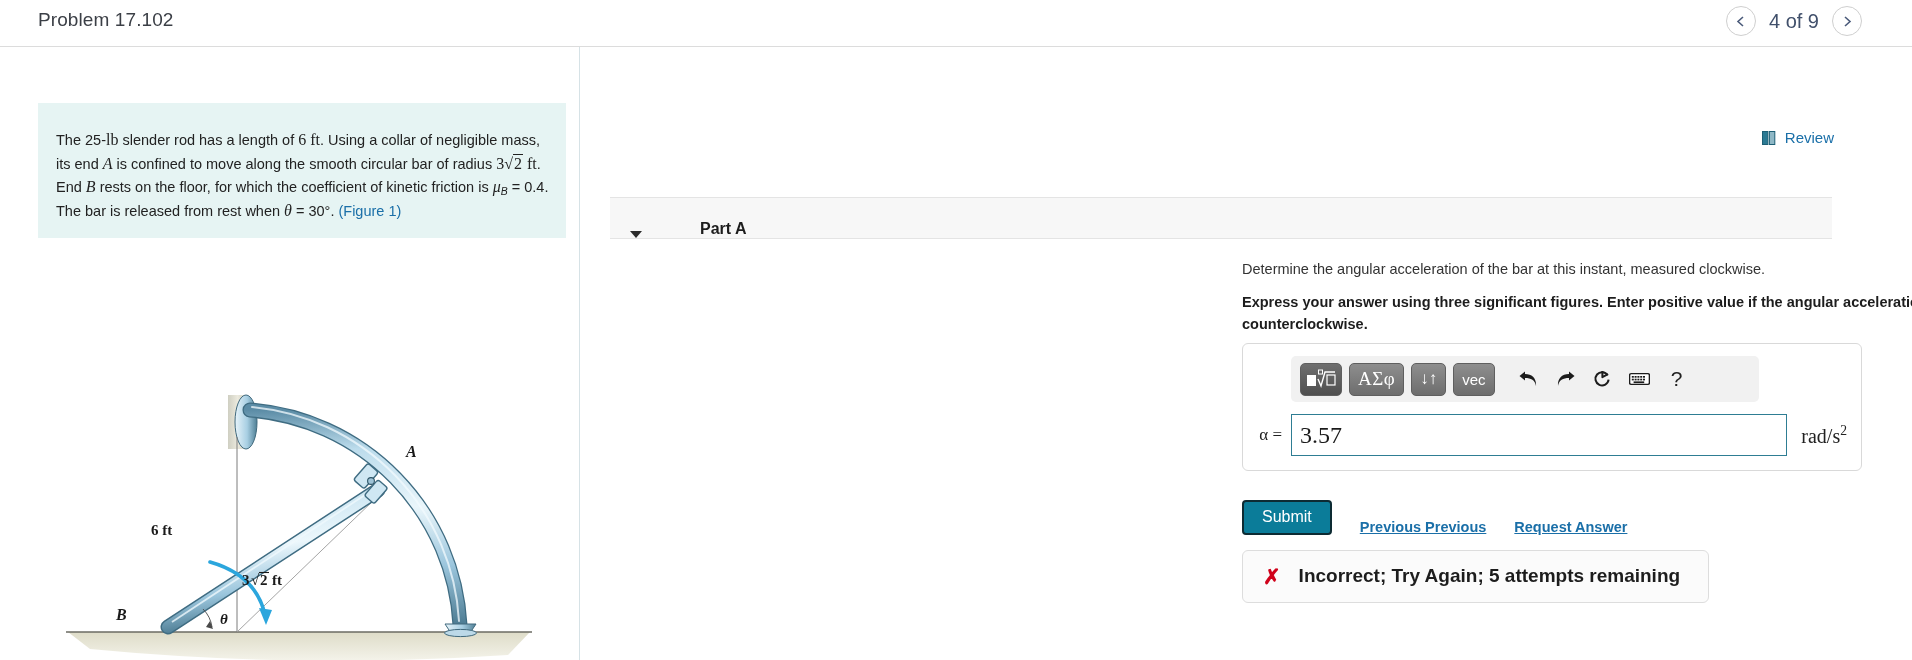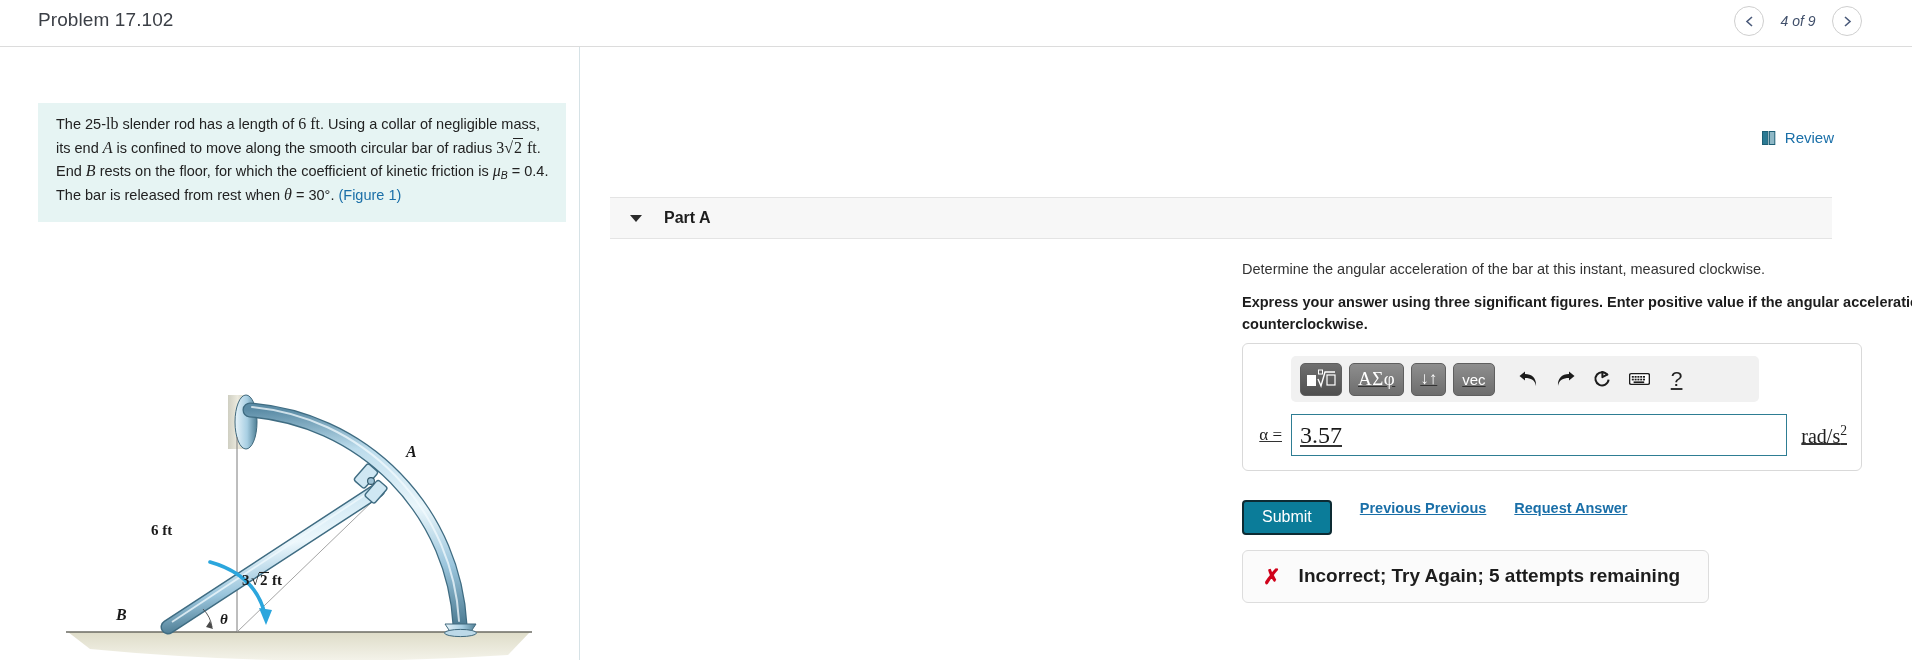--- a/index.html
+++ b/index.html
@@ -38,25 +38,24 @@
     width: 30px; height: 30px;
     border-radius: 50%;
     border: 1px solid #cfcfcf;
     background: #ffffff;
     display: flex; align-items: center; justify-content: center;
     color: #4a5a7a;
     cursor: pointer;
   }
   .circ-btn svg { display: block; }
   .pager-label {
-    font-size: 14px;
+    font-size: 20px;
     color: #41506b;
     min-width: 42px;
     text-align: center;
-    font-style: italic;
   }
 
   
   .columns { display: flex; height: 613px; }
   .left-col {
     width: 580px;
     position: relative;
     border-right: 1px solid #d6e2e6;
     height: 613px;
   }
@@ -65,21 +64,21 @@
     position: relative;
     height: 613px;
   }
 
   
   .statement {
     position: absolute;
     left: 38px; top: 56px;
     width: 528px;
     background: #e6f4f3;
-    padding: 9px 16px 15px 18px;
+    padding: 25px 16px 15px 18px;
     font-size: 14.5px;
     line-height: 1.47;
     color: #222;
   }
   .mvar { font-family: "Liberation Serif", serif; font-style: italic; font-size: 16px; }
   .munit { font-family: "Liberation Serif", serif; font-size: 16px; }
   .mnum { font-family: "Liberation Serif", serif; font-size: 16px; }
   .sub { font-size: .72em; vertical-align: -0.28em; font-style: italic; }
   .sqrt-wrap { font-family: "Liberation Serif", serif; font-size: 16px; white-space: nowrap; }
   .sqrt-wrap .rad { position: relative; }
@@ -136,22 +135,23 @@
 
   
   .part-bar {
     position: absolute;
     left: 30px; top: 150px;
     width: 1222px;
     height: 42px;
     background: #f7f7f7;
     border-top: 1px solid #e4e4e4;
     border-bottom: 1px solid #e4e4e4;
-    display: flex; align-items: center;
-    cursor: pointer;
+    display: flex; align-items: flex-end;
+    cursor: pointer;
+    gap: 36px;
   }
   .caret {
     margin-left: 20px;
     width: 0; height: 0;
     border-left: 6px solid transparent;
     border-right: 6px solid transparent;
     border-top: 7px solid #2b2b2b;
   }
   .part-label {
     margin-left: 22px;
@@ -181,21 +181,20 @@
 
   
   .answer-box {
     position: absolute;
     left: 662px; top: 296px;
     width: 620px;
     border: 1px solid #d9d9d9;
     border-radius: 6px;
     background: #ffffff;
     padding: 12px 14px 14px 14px;
-    text-decoration: underline;
   }
   .math-toolbar {
     background: #f1f1f1;
     border-radius: 5px;
     height: 46px;
     display: flex;
     align-items: center;
     padding: 0 9px;
     gap: 7px;
     width: 468px;
@@ -254,21 +253,21 @@
     color: #222;
     margin-left: 14px;
     white-space: nowrap;
   }
   .unit sup { font-size: .68em; }
 
   
   .submit-row {
     position: absolute;
     left: 662px; top: 453px;
-    display: flex; align-items: flex-start;
+    display: flex; align-items: flex-end;
   }
   .submit-btn {
     background: #0b7c99;
     border: 2px solid #0d2b33;
     border-radius: 4px;
     color: #ffffff;
     font-size: 16px;
     padding: 6px 18px 7px 18px;
     cursor: pointer;
     font-family: "Liberation Sans", sans-serif;

